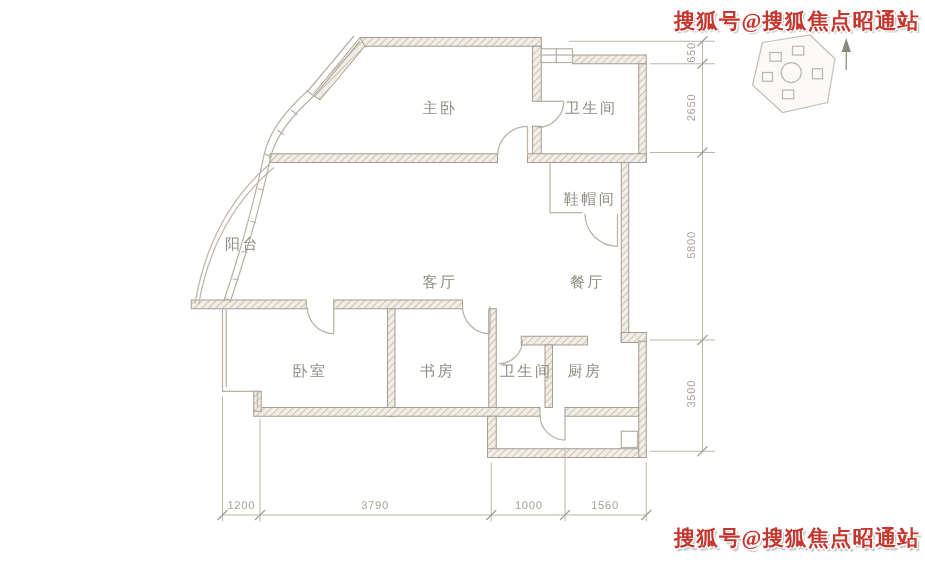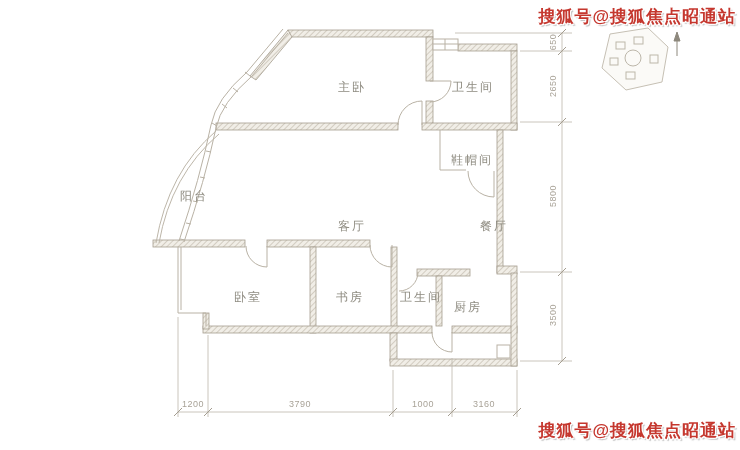--- a/index.html
+++ b/index.html
@@ -37,20 +37,21 @@
     right:4px;
     font-size:17px;
     font-weight:bold;
     letter-spacing:1px;
     color:#c5372e;
     white-space:nowrap;
     text-shadow:
       -1px -1px 0 #ffffff, 1px -1px 0 #ffffff,
       -1px 1px 0 #ffffff, 1px 1px 0 #ffffff,
       2px 2px 1px rgba(140,140,140,0.55);
+    font-family: Liberation Serif, serif;
   }
   .watermark.top{top:5px;}
   .watermark.bottom{bottom:8px;}
 </style>
 </head>
 <body>
 
 <div class="stage">
 
   <svg class="plan-svg" width="740" height="450" viewBox="0 0 740 450">
@@ -210,32 +211,32 @@
         <polygon points="677,32 674,41 680,41"></polygon>
       </g>
     </g>
   </svg>
 
   <div class="room-label" style="left:352px;top:87px">主卧</div>
   <div class="room-label" style="left:473px;top:87px">卫生间</div>
   <div class="room-label" style="left:472px;top:160px">鞋帽间</div>
   <div class="room-label" style="left:194px;top:196px">阳台</div>
   <div class="room-label" style="left:352px;top:226px">客厅</div>
-  <div class="room-label" style="left:494px;top:226px">餐厅</div>
+  <div class="room-label" style="left:470px;top:226px">餐厅</div>
   <div class="room-label" style="left:248px;top:297px">卧室</div>
   <div class="room-label" style="left:350px;top:297px">书房</div>
   <div class="room-label" style="left:421px;top:297px">卫生间</div>
-  <div class="room-label" style="left:468px;top:307px">厨房</div>
+  <div class="room-label" style="left:468px;top:297px">厨房</div>
 
   <div class="dim-label vertical" style="left:553px;top:42px">650</div>
   <div class="dim-label vertical" style="left:553px;top:86px">2650</div>
   <div class="dim-label vertical" style="left:553px;top:196px">5800</div>
   <div class="dim-label vertical" style="left:553px;top:315px">3500</div>
 
   <div class="dim-label" style="left:193px;top:404px">1200</div>
   <div class="dim-label" style="left:300px;top:404px">3790</div>
   <div class="dim-label" style="left:423px;top:404px">1000</div>
-  <div class="dim-label" style="left:484px;top:404px">3160</div>
+  <div class="dim-label" style="left:484px;top:404px">1560</div>
 
   <div class="watermark top">搜狐号@搜狐焦点昭通站</div>
   <div class="watermark bottom">搜狐号@搜狐焦点昭通站</div>
 
 </div>
 
 </body></html>

